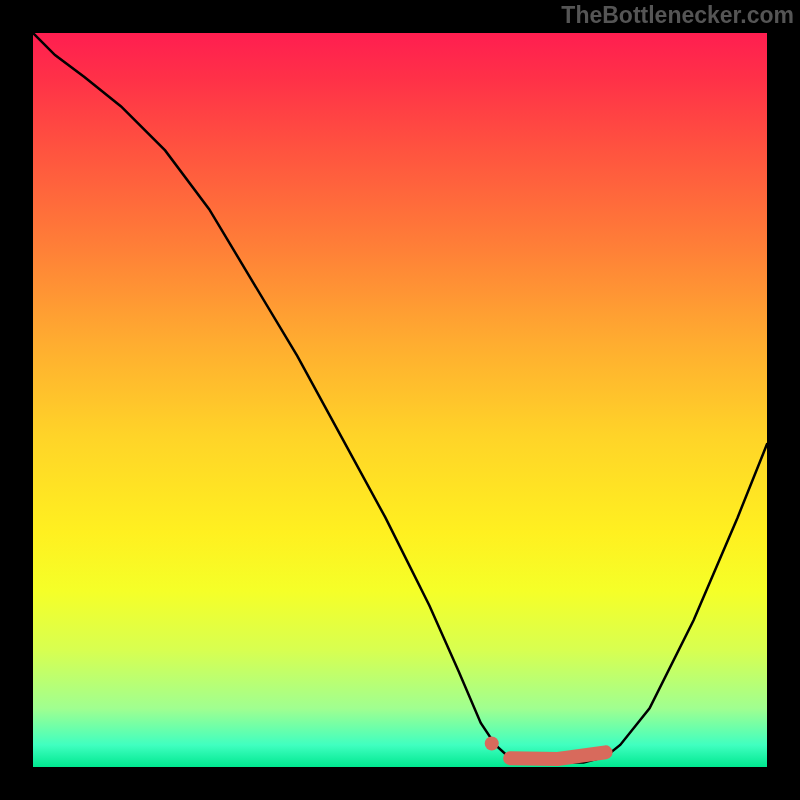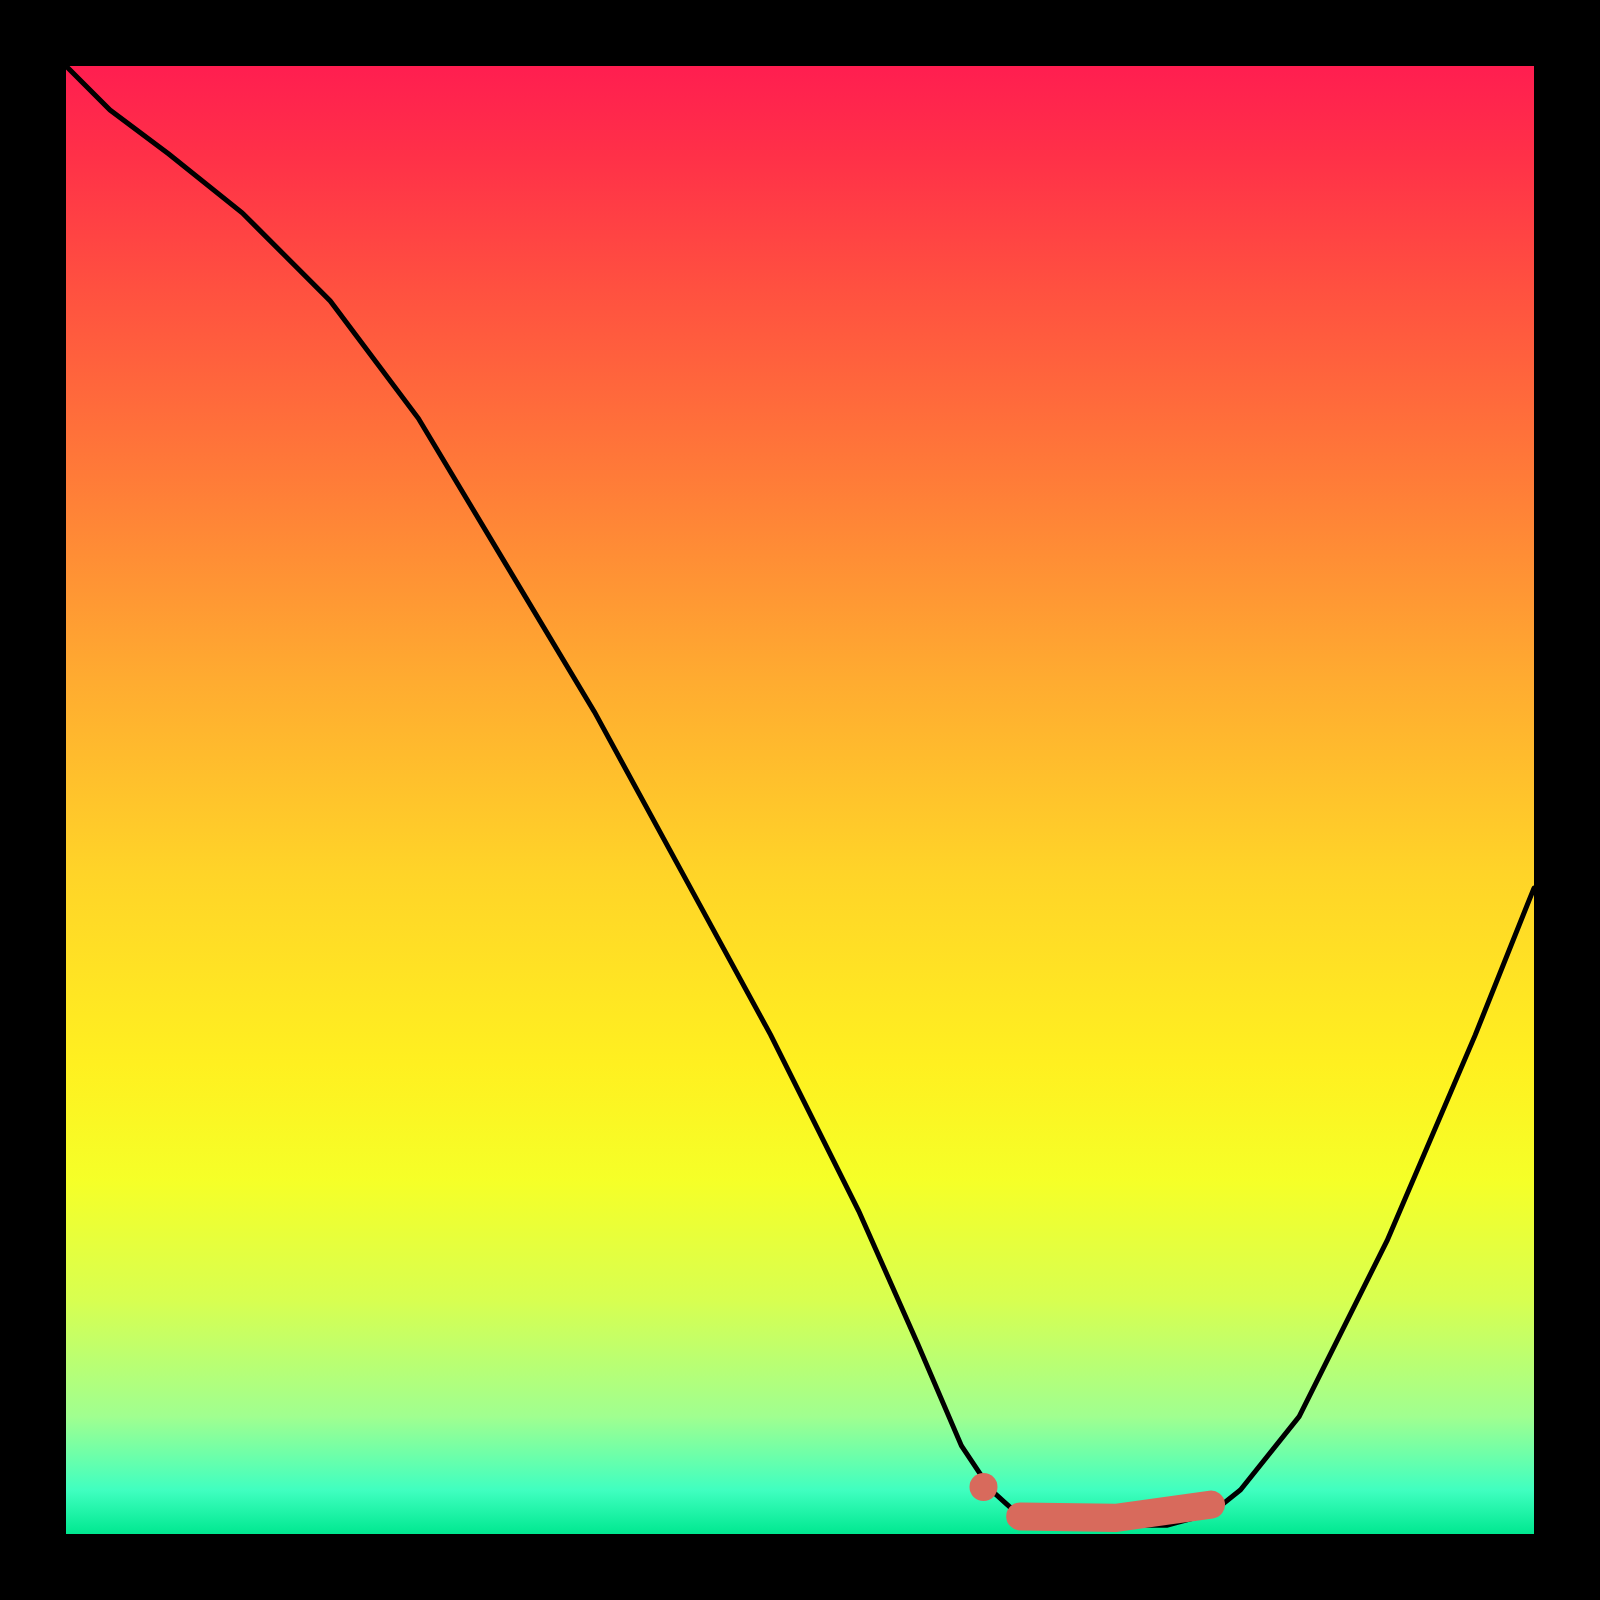--- a/index.html
+++ b/index.html
@@ -50,19 +50,20 @@
     position: absolute;
     left: 33px;
     top: 33px;
     width: 734px;
     height: 734px;
   }
 </style>
 </head>
 <body>
 <div class="container">
+  <div class="watermark">TheBottlenecker.com</div>
   <div class="plot-area"></div>
   <svg class="overlay" viewBox="0 0 734 734">
     <path id="curve-path" fill="none" stroke="#000000" stroke-width="2.5" stroke-linecap="round" d="M0.00 0.00 L22.02 22.02 L51.38 44.04 L88.08 73.40 L132.12 117.44 L176.16 176.16 L220.20 249.56 L264.24 322.96 L308.28 403.70 L352.32 484.44 L396.36 572.52 L425.72 638.58 L447.74 689.96 L462.42 711.98 L477.10 725.19 L513.80 729.60 L550.50 729.60 L572.52 723.72 L587.20 711.98 L616.56 675.28 L660.60 587.20 L704.64 484.44 L734.00 411.04"></path>
     <circle id="marker-dot" r="7" fill="#d86a5c" cx="458.75" cy="710.512"></circle>
     <path id="marker-seg" fill="none" stroke="#d86a5c" stroke-width="14" stroke-linecap="round" d="M477.10 725.19 L524.81 725.93 L572.52 719.32"></path>
   </svg>
 </div>
 
 </body></html>

